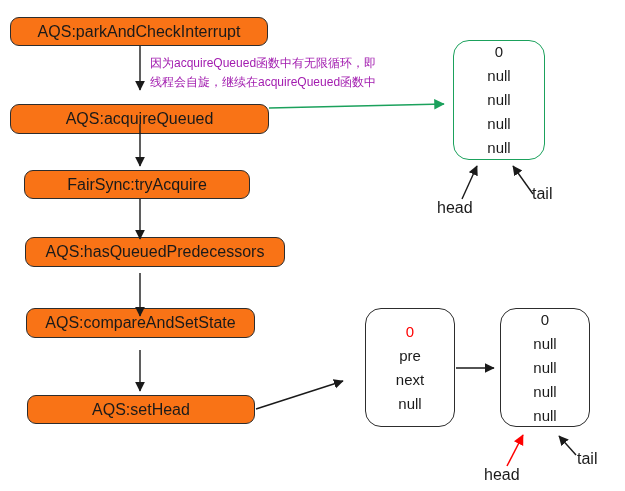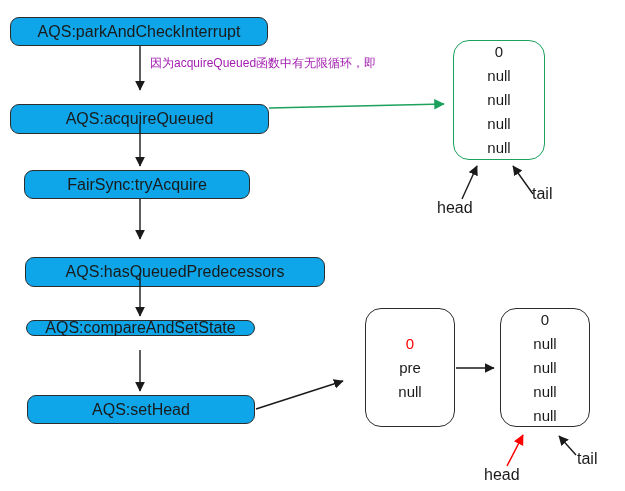--- a/index.html
+++ b/index.html
@@ -9,21 +9,21 @@
     background:#ffffff;
     font-family:"Liberation Sans","DejaVu Sans",sans-serif;
     color:#1a1a1a;
     overflow:hidden;
   }
   .flow-box{
     position:absolute;
     box-sizing:border-box;
     border:1.6px solid #2d2d2d;
     border-radius:9px;
-    background:#0ea5e9;
+    background:#f97316;
     display:flex;align-items:center;justify-content:center;
     font-size:16px;
     white-space:nowrap;
   }
   .queue-box{
     position:absolute;
     box-sizing:border-box;
     border:1.6px solid #2d2d2d;
     border-radius:16px;
     background:#ffffff;
@@ -58,41 +58,43 @@
 <body>
 
 <div id="canvas">
 
   <div class="flow-box" style="left:10px;top:17px;width:258px;height:29px">AQS:parkAndCheckInterrupt</div>
 
   <div class="flow-box" style="left:10px;top:104px;width:259px;height:30px">AQS:acquireQueued</div>
 
   <div class="flow-box" style="left:24px;top:170px;width:226px;height:29px">FairSync:tryAcquire</div>
 
-  <div class="flow-box" style="left:25px;top:257px;width:300px;height:30px">AQS:hasQueuedPredecessors</div>
+  <div class="flow-box" style="left:25px;top:237px;width:260px;height:30px">AQS:hasQueuedPredecessors</div>
 
-  <div class="flow-box" style="left:26px;top:320px;width:229px;height:16px">AQS:compareAndSetState</div>
+  <div class="flow-box" style="left:26px;top:308px;width:229px;height:30px">AQS:compareAndSetState</div>
 
   <div class="flow-box" style="left:27px;top:395px;width:228px;height:29px">AQS:setHead</div>
 
   <div class="annotation" style="left:150px;top:54px">
     <div>因为acquireQueued函数中有无限循环，即</div>
+    <div>线程会自旋，继续在acquireQueued函数中</div>
   </div>
 
   <div class="queue-box green-border" style="left:453px;top:40px;width:92px;height:120px">
     <div class="row">0</div>
     <div class="row">null</div>
     <div class="row">null</div>
     <div class="row">null</div>
     <div class="row">null</div>
   </div>
 
   <div class="queue-box" style="left:365px;top:308px;width:90px;height:119px">
     <div class="row red-text">0</div>
     <div class="row">pre</div>
+    <div class="row">next</div>
     <div class="row">null</div>
   </div>
 
   <div class="queue-box" style="left:500px;top:308px;width:90px;height:119px">
     <div class="row">0</div>
     <div class="row">null</div>
     <div class="row">null</div>
     <div class="row">null</div>
     <div class="row">null</div>
   </div>

